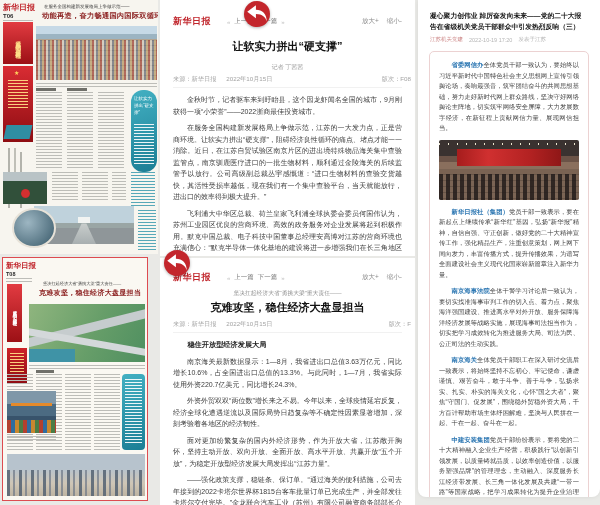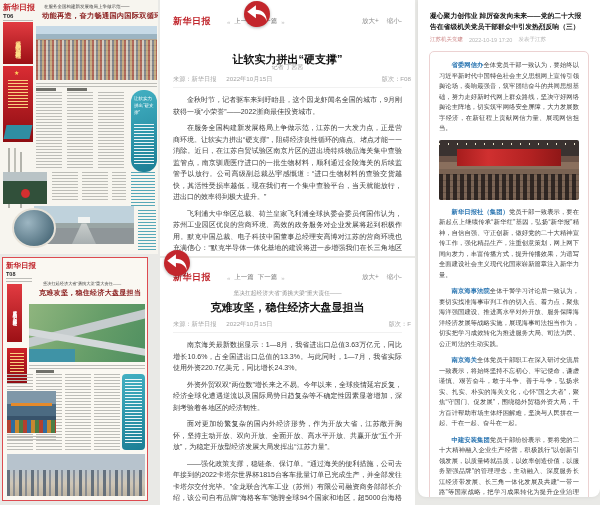--- a/index.html
+++ b/index.html
@@ -186,21 +186,21 @@
       <span class="navicon">«</span>
       <span>上一篇</span>
       <span>下一篇</span>
       <span class="navicon">»</span>
     </span>
     <span class="zoomctl">
       <span>放大+</span>
       <span>缩小-</span>
     </span>
   </div>
-  <div class="atitle" style="top:52px">让软实力拼出“硬支撑”</div>
+  <div class="atitle" style="top:39px">让软实力拼出“硬支撑”</div>
   <div class="author" style="top:63px">记者 丁茜茜</div>
   <div class="metarow" style="top:75px">
     <span>来源：新华日报</span>
     <span style="width:10px"></span>
     <span>2022年10月15日</span>
     <span class="ed">版次：F08</span>
   </div>
   <div class="hr" style="top:87px"></div>
   <div class="abody" style="top:94px">
     <p>金秋时节，记者驱车来到盱眙县，这个因龙虾闻名全国的城市，9月刚获得一项“小荣誉”——2022浙商最佳投资城市。</p>
@@ -227,20 +227,21 @@
   <div class="kicker" style="top:31px">坚决扛起经济大省“勇挑大梁”重大责任——</div>
   <div class="atitle" style="top:42px">克难攻坚，稳住经济大盘显担当</div>
   <div class="metarow" style="top:62px">
     <span>来源：新华日报</span>
     <span style="width:10px"></span>
     <span>2022年10月15日</span>
     <span class="ed">版次：F</span>
   </div>
   <div class="hr" style="top:74px"></div>
   <div class="abody" style="top:81px">
+    <p class="subhead">稳住开放型经济发展大局</p>
     <p>南京海关最新数据显示：1—8月，我省进出口总值3.63万亿元，同比增长10.6%，占全国进出口总值的13.3%。与此同时，1—7月，我省实际使用外资220.7亿美元，同比增长24.3%。</p>
     <p>外资外贸双双“两位数”增长来之不易。今年以来，全球疫情延宕反复，经济全球化遭遇逆流以及国际局势日趋复杂等不确定性因素显著增加，深刻考验着各地区的经济韧性。</p>
     <p>面对更加纷繁复杂的国内外经济形势，作为开放大省，江苏敞开胸怀，坚持主动开放、双向开放、全面开放、高水平开放、共赢开放“五个开放”，为稳定开放型经济发展大局发挥出“江苏力量”。</p>
     <p>——强化政策支撑，稳链条、保订单。“通过海关的便利措施，公司去年接到的2022卡塔尔世界杯1815台客车批量订单已完成生产，并全部发往卡塔尔交付完毕。”金龙联合汽车工业（苏州）有限公司融资商务部部长介绍，该公司自有品牌“海格客车”驰骋全球94个国家和地区，超5000台海格客车将服务年底举行的卡塔尔世界杯，在国际舞台展示中国制造的风采。</p>
   </div>
 </div>
 
 <div class="fab" style="left:244px;top:1px">
   <svg viewBox="0 0 24 24">
     <path d="M11 4 L3 10 L11 16 L11 12 C17 12 20 15 21 19 C21 12 17 8 11 8 Z" fill="#ffffff"></path>

